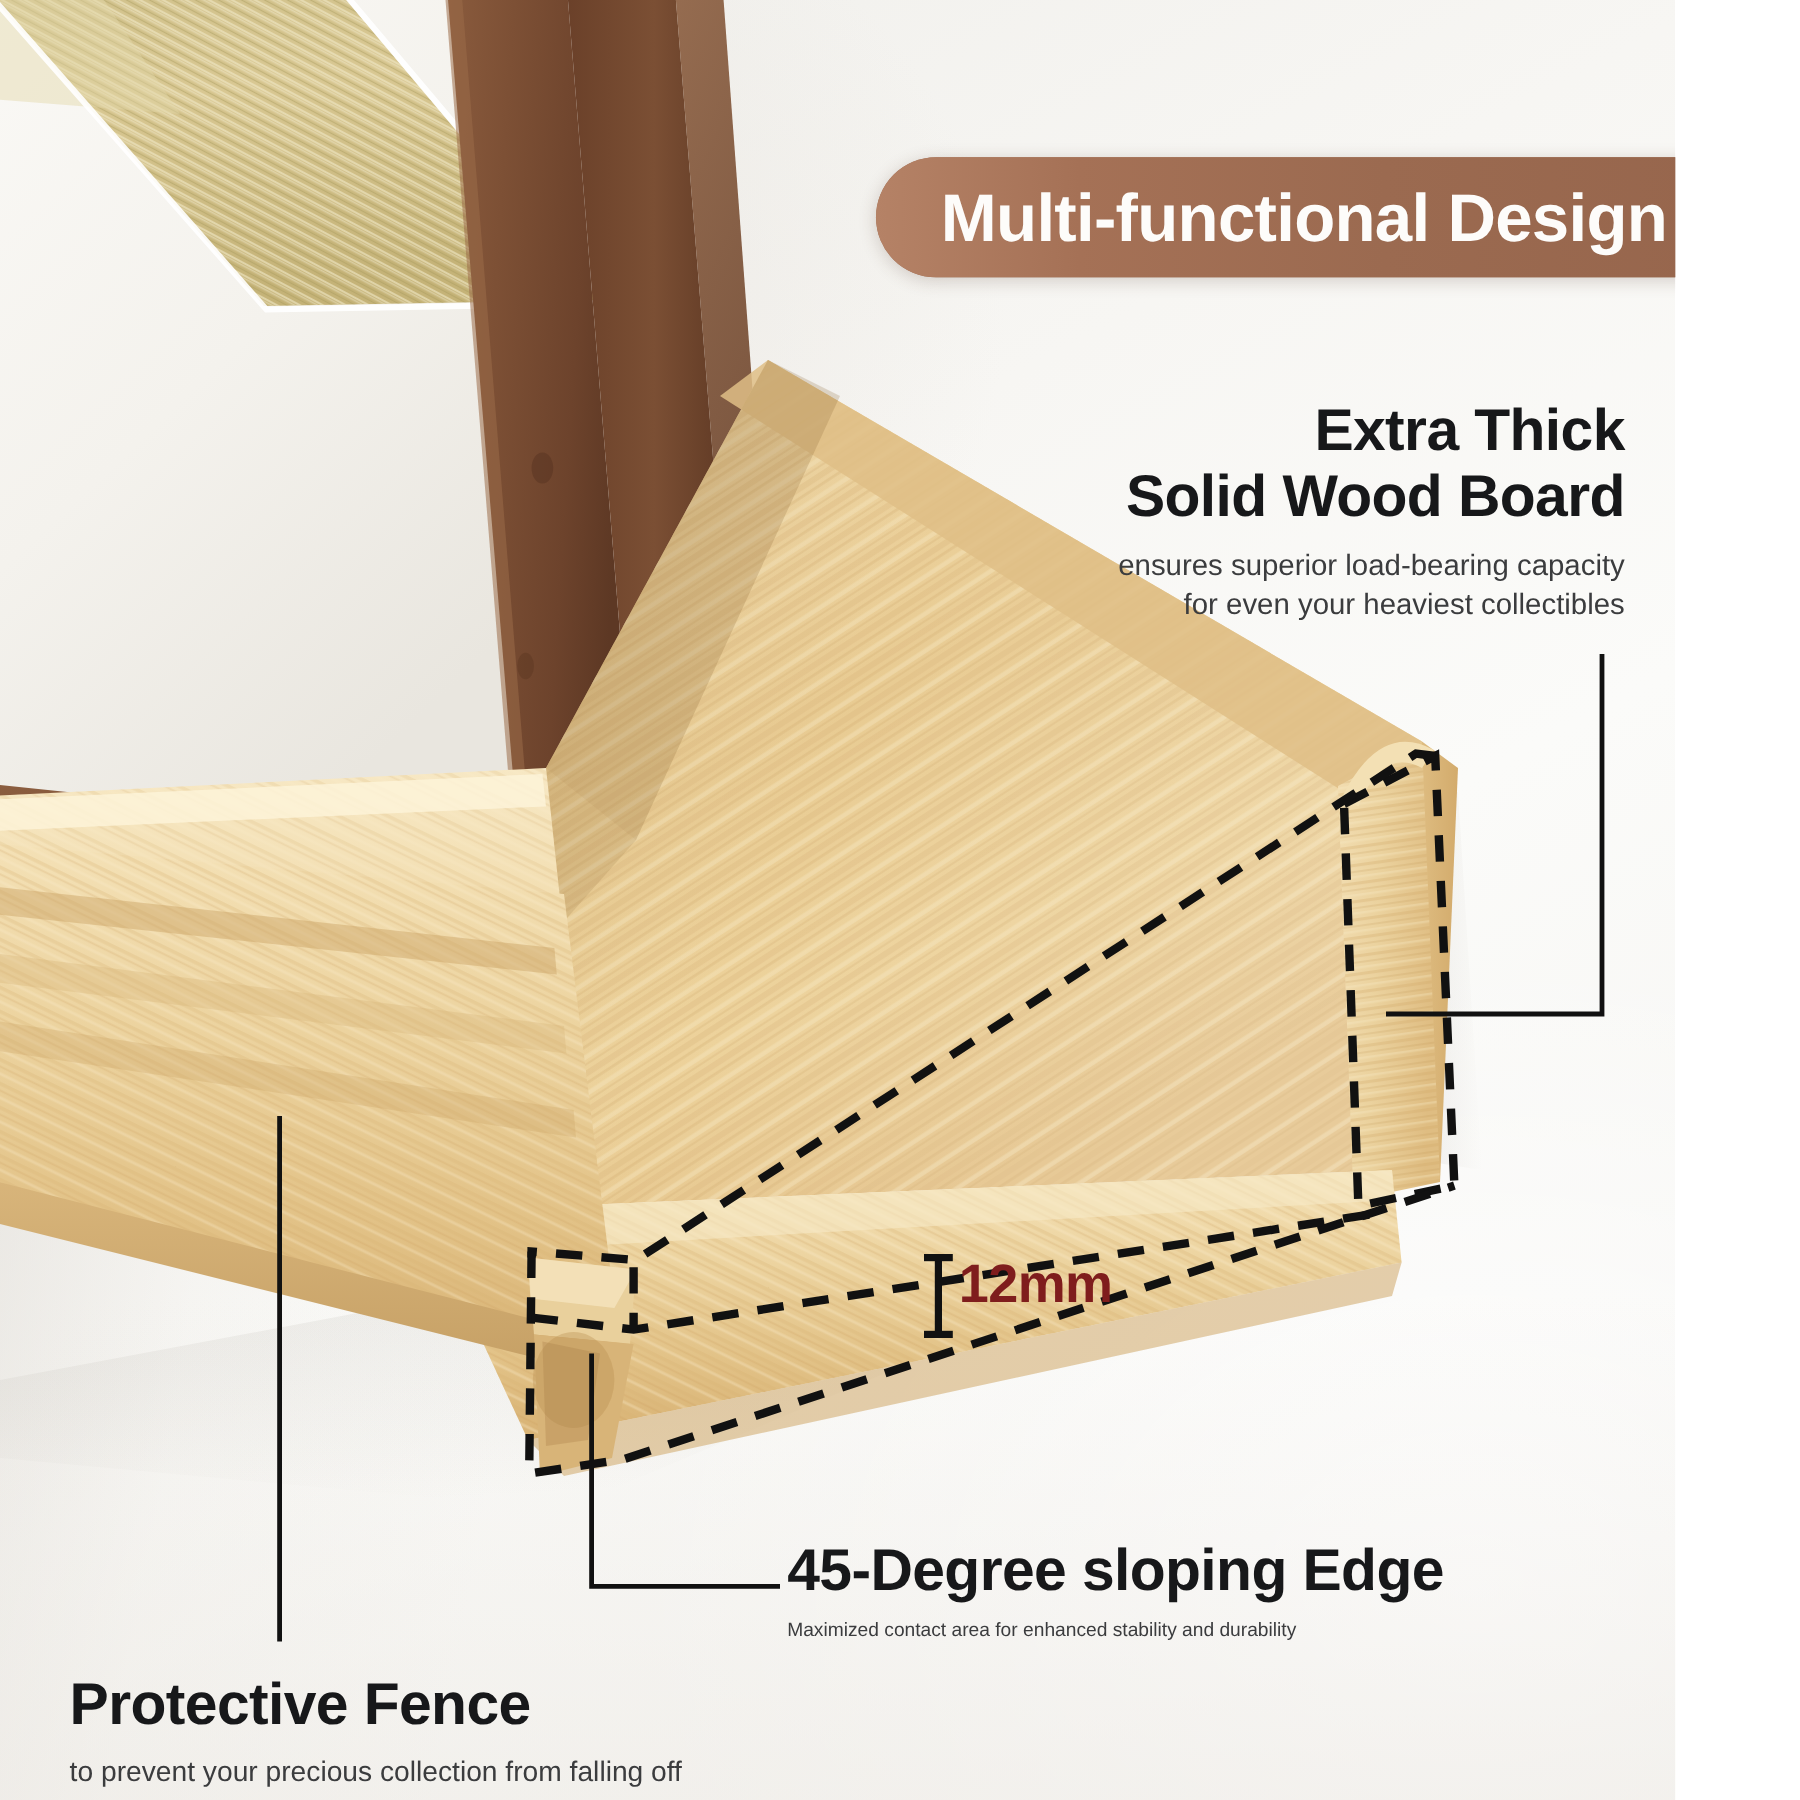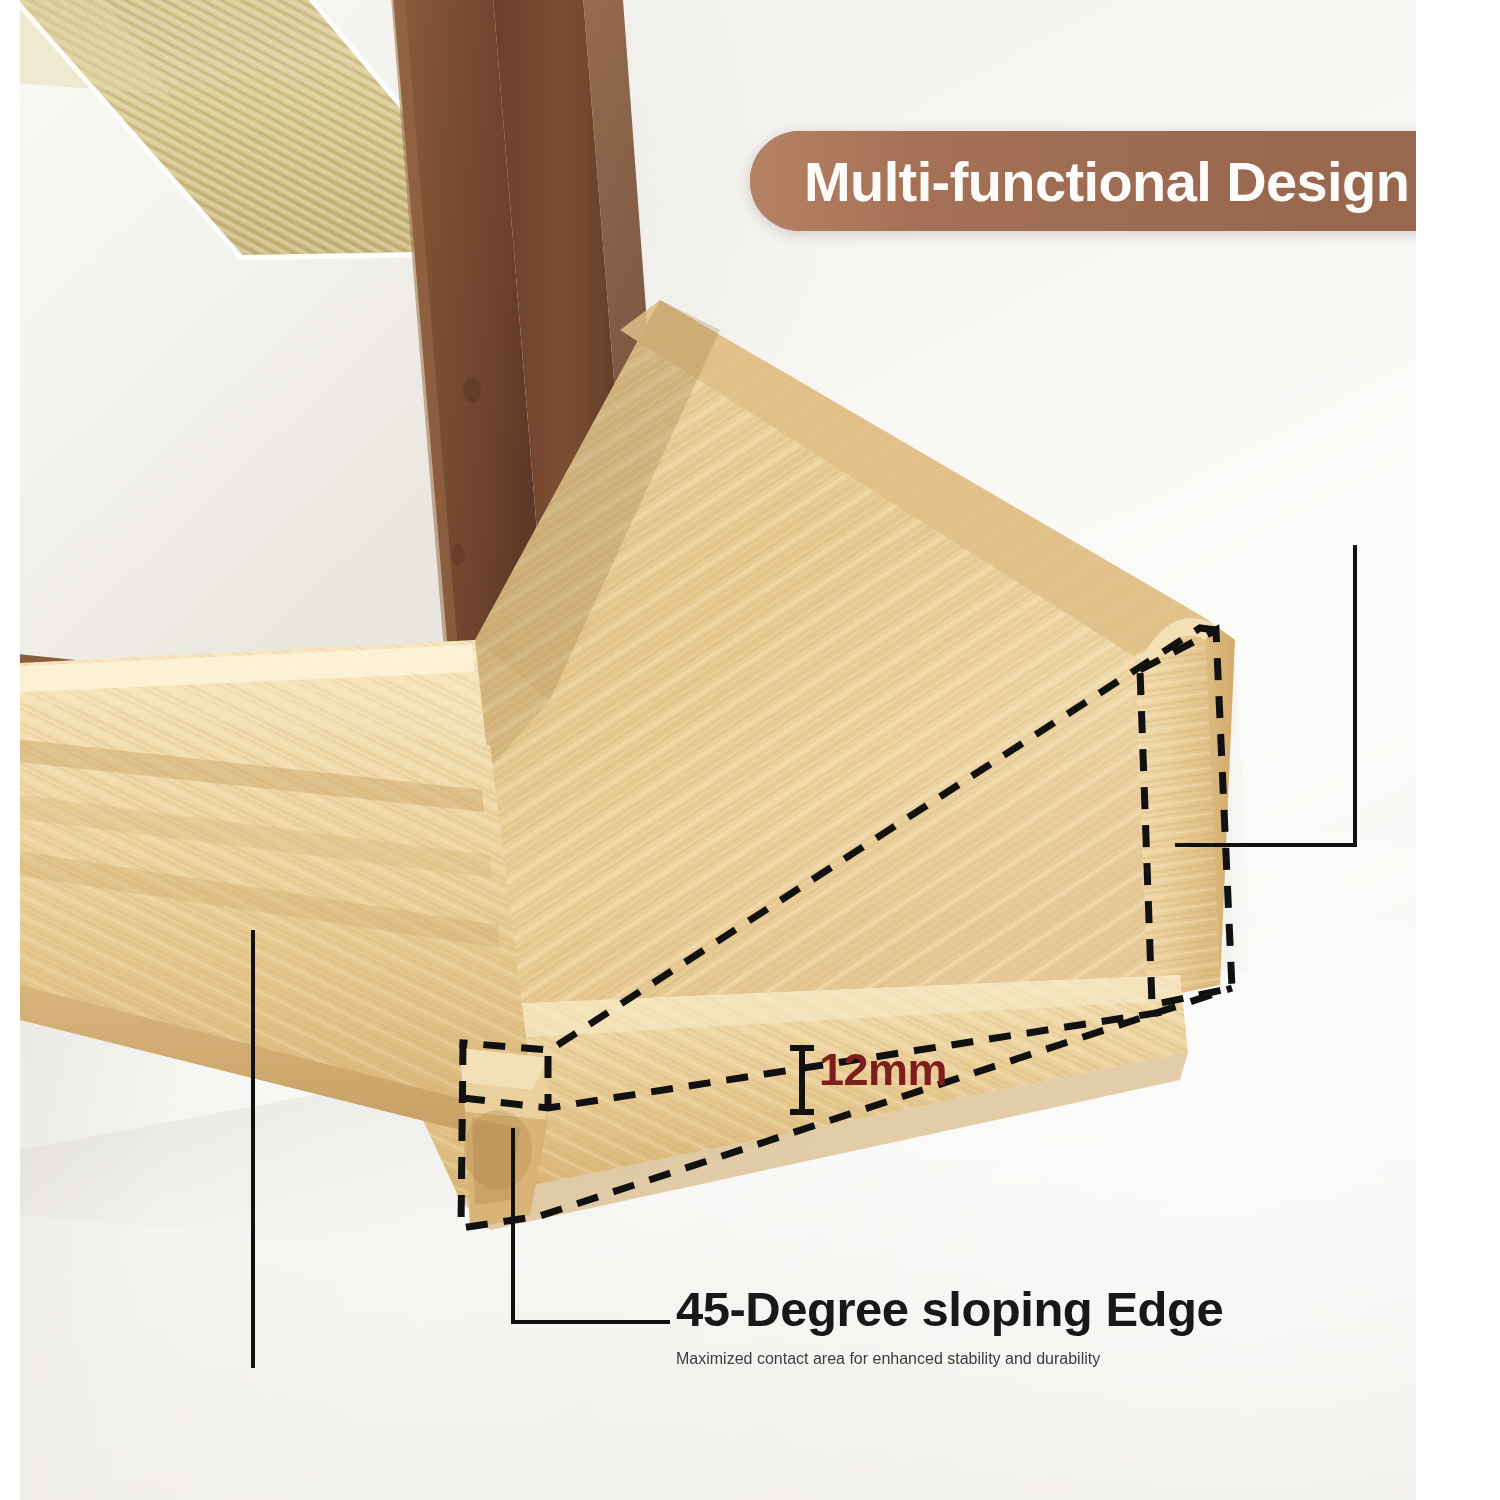--- a/index.html
+++ b/index.html
@@ -4,21 +4,21 @@
 <style>
   * { margin:0; padding:0; box-sizing:border-box; }
   html,body { background:#fff; }
   body {
     width:1500px; height:1500px;
     font-family:"Liberation Sans", sans-serif;
     overflow:hidden; position:relative;
   }
 
   
-  #stage { position:absolute; inset:0; width:1396px; height:1500px; overflow:hidden;margin-left:20px; }
+  #stage { position:absolute; inset:0; width:1396px; height:1500px; overflow:hidden; }
 
   
   .wall {
     position:absolute; inset:0;
     background:
       radial-gradient(ellipse 900px 700px at 20% 18%, rgba(232,228,222,.85) 0%, rgba(247,246,243,0) 62%),
       radial-gradient(ellipse 1200px 900px at 88% 88%, rgba(255,255,255,.9) 0%, rgba(248,247,245,0) 60%),
       linear-gradient(152deg,#efeeea 0%,#f7f6f3 34%,#fbfbf9 58%,#f4f3f0 100%);
   }
   .wall-shade-l {
@@ -308,22 +308,32 @@
         <path d="M 233,930 L 233,1368" stroke-width="4"></path>
       </g>
     </g>
   </svg>
 
   <div class="banner">
     <div class="banner-bg-soft"></div>
     <div class="banner-title">Multi-functional Design</div>
   </div>
 
+  <div class="callout c-thick">
+    <div class="h">Extra Thick</div>
+    <div class="h">Solid Wood Board</div>
+    <div class="s">ensures superior load-bearing capacity</div>
+    <div class="s" style="margin-top:0">for even your heaviest collectibles</div>
+  </div>
 
   <div class="callout c-45">
     <div class="h">45-Degree sloping Edge</div>
     <div class="s">Maximized contact area for enhanced stability and durability</div>
   </div>
 
+  <div class="callout c-fence">
+    <div class="h">Protective Fence</div>
+    <div class="s">to prevent your precious collection from falling off</div>
+  </div>
 
   <div class="dim-label">12mm</div>
 
 </div>
 
 </body></html>

